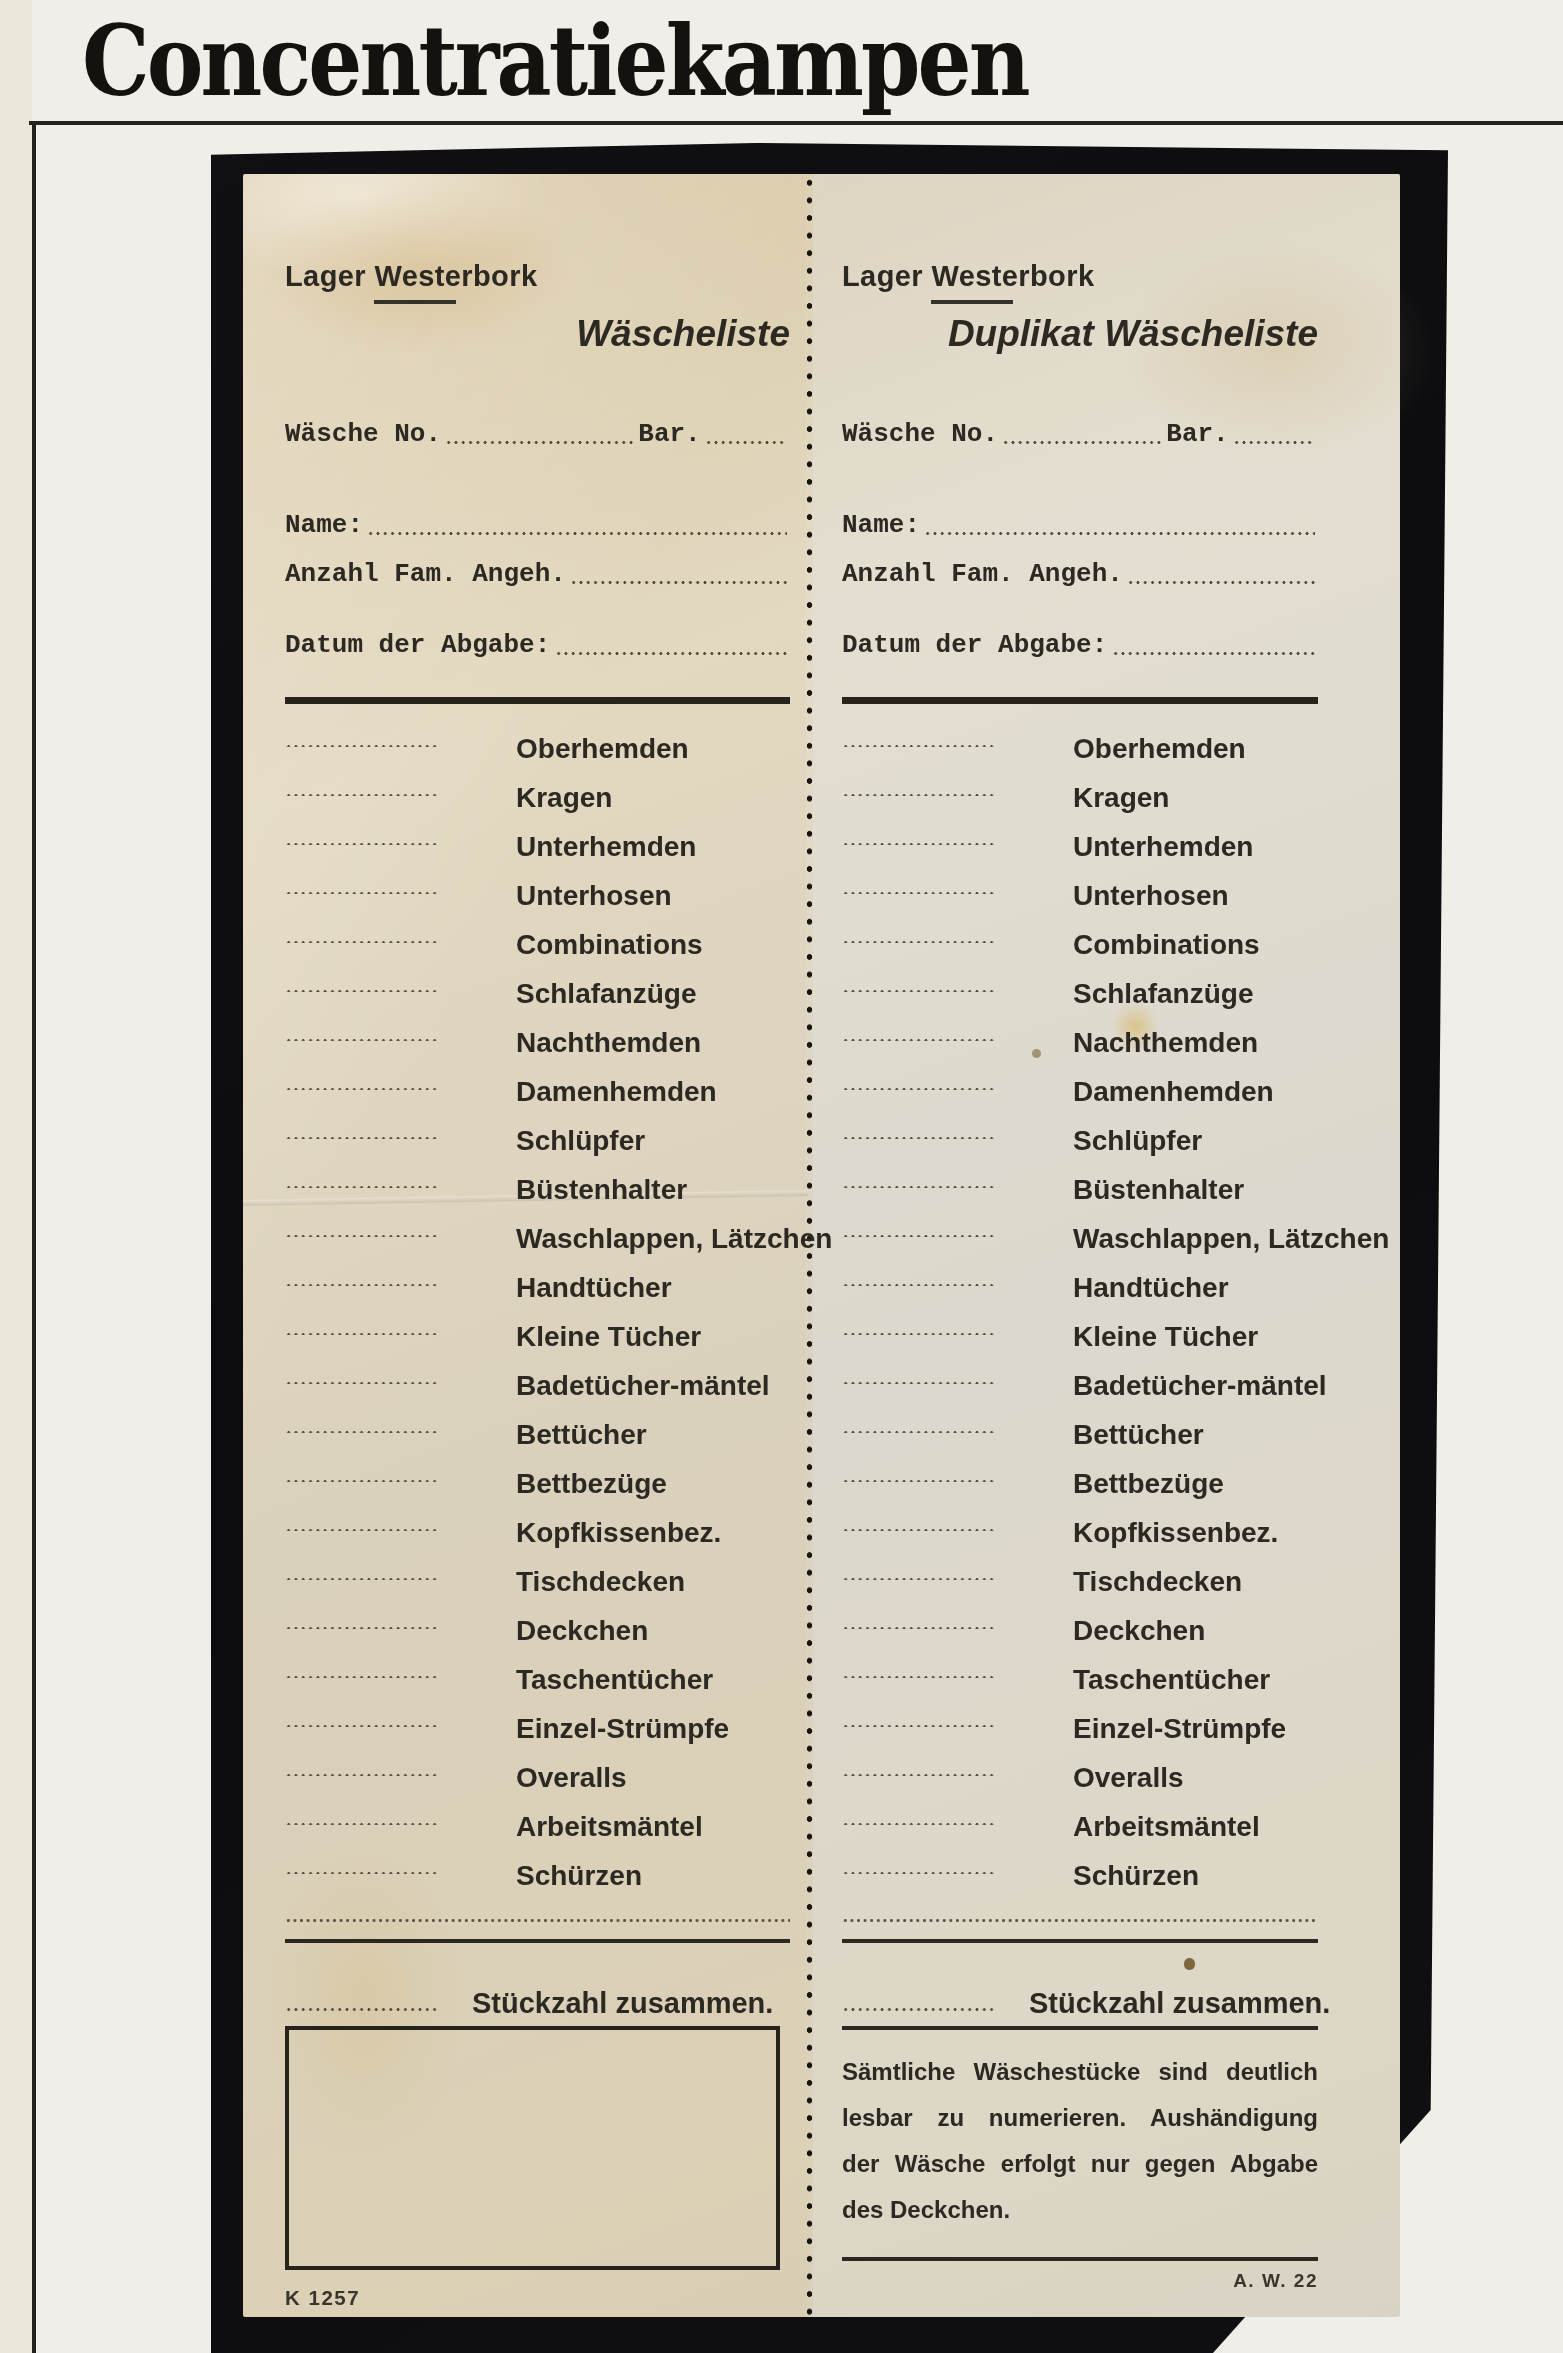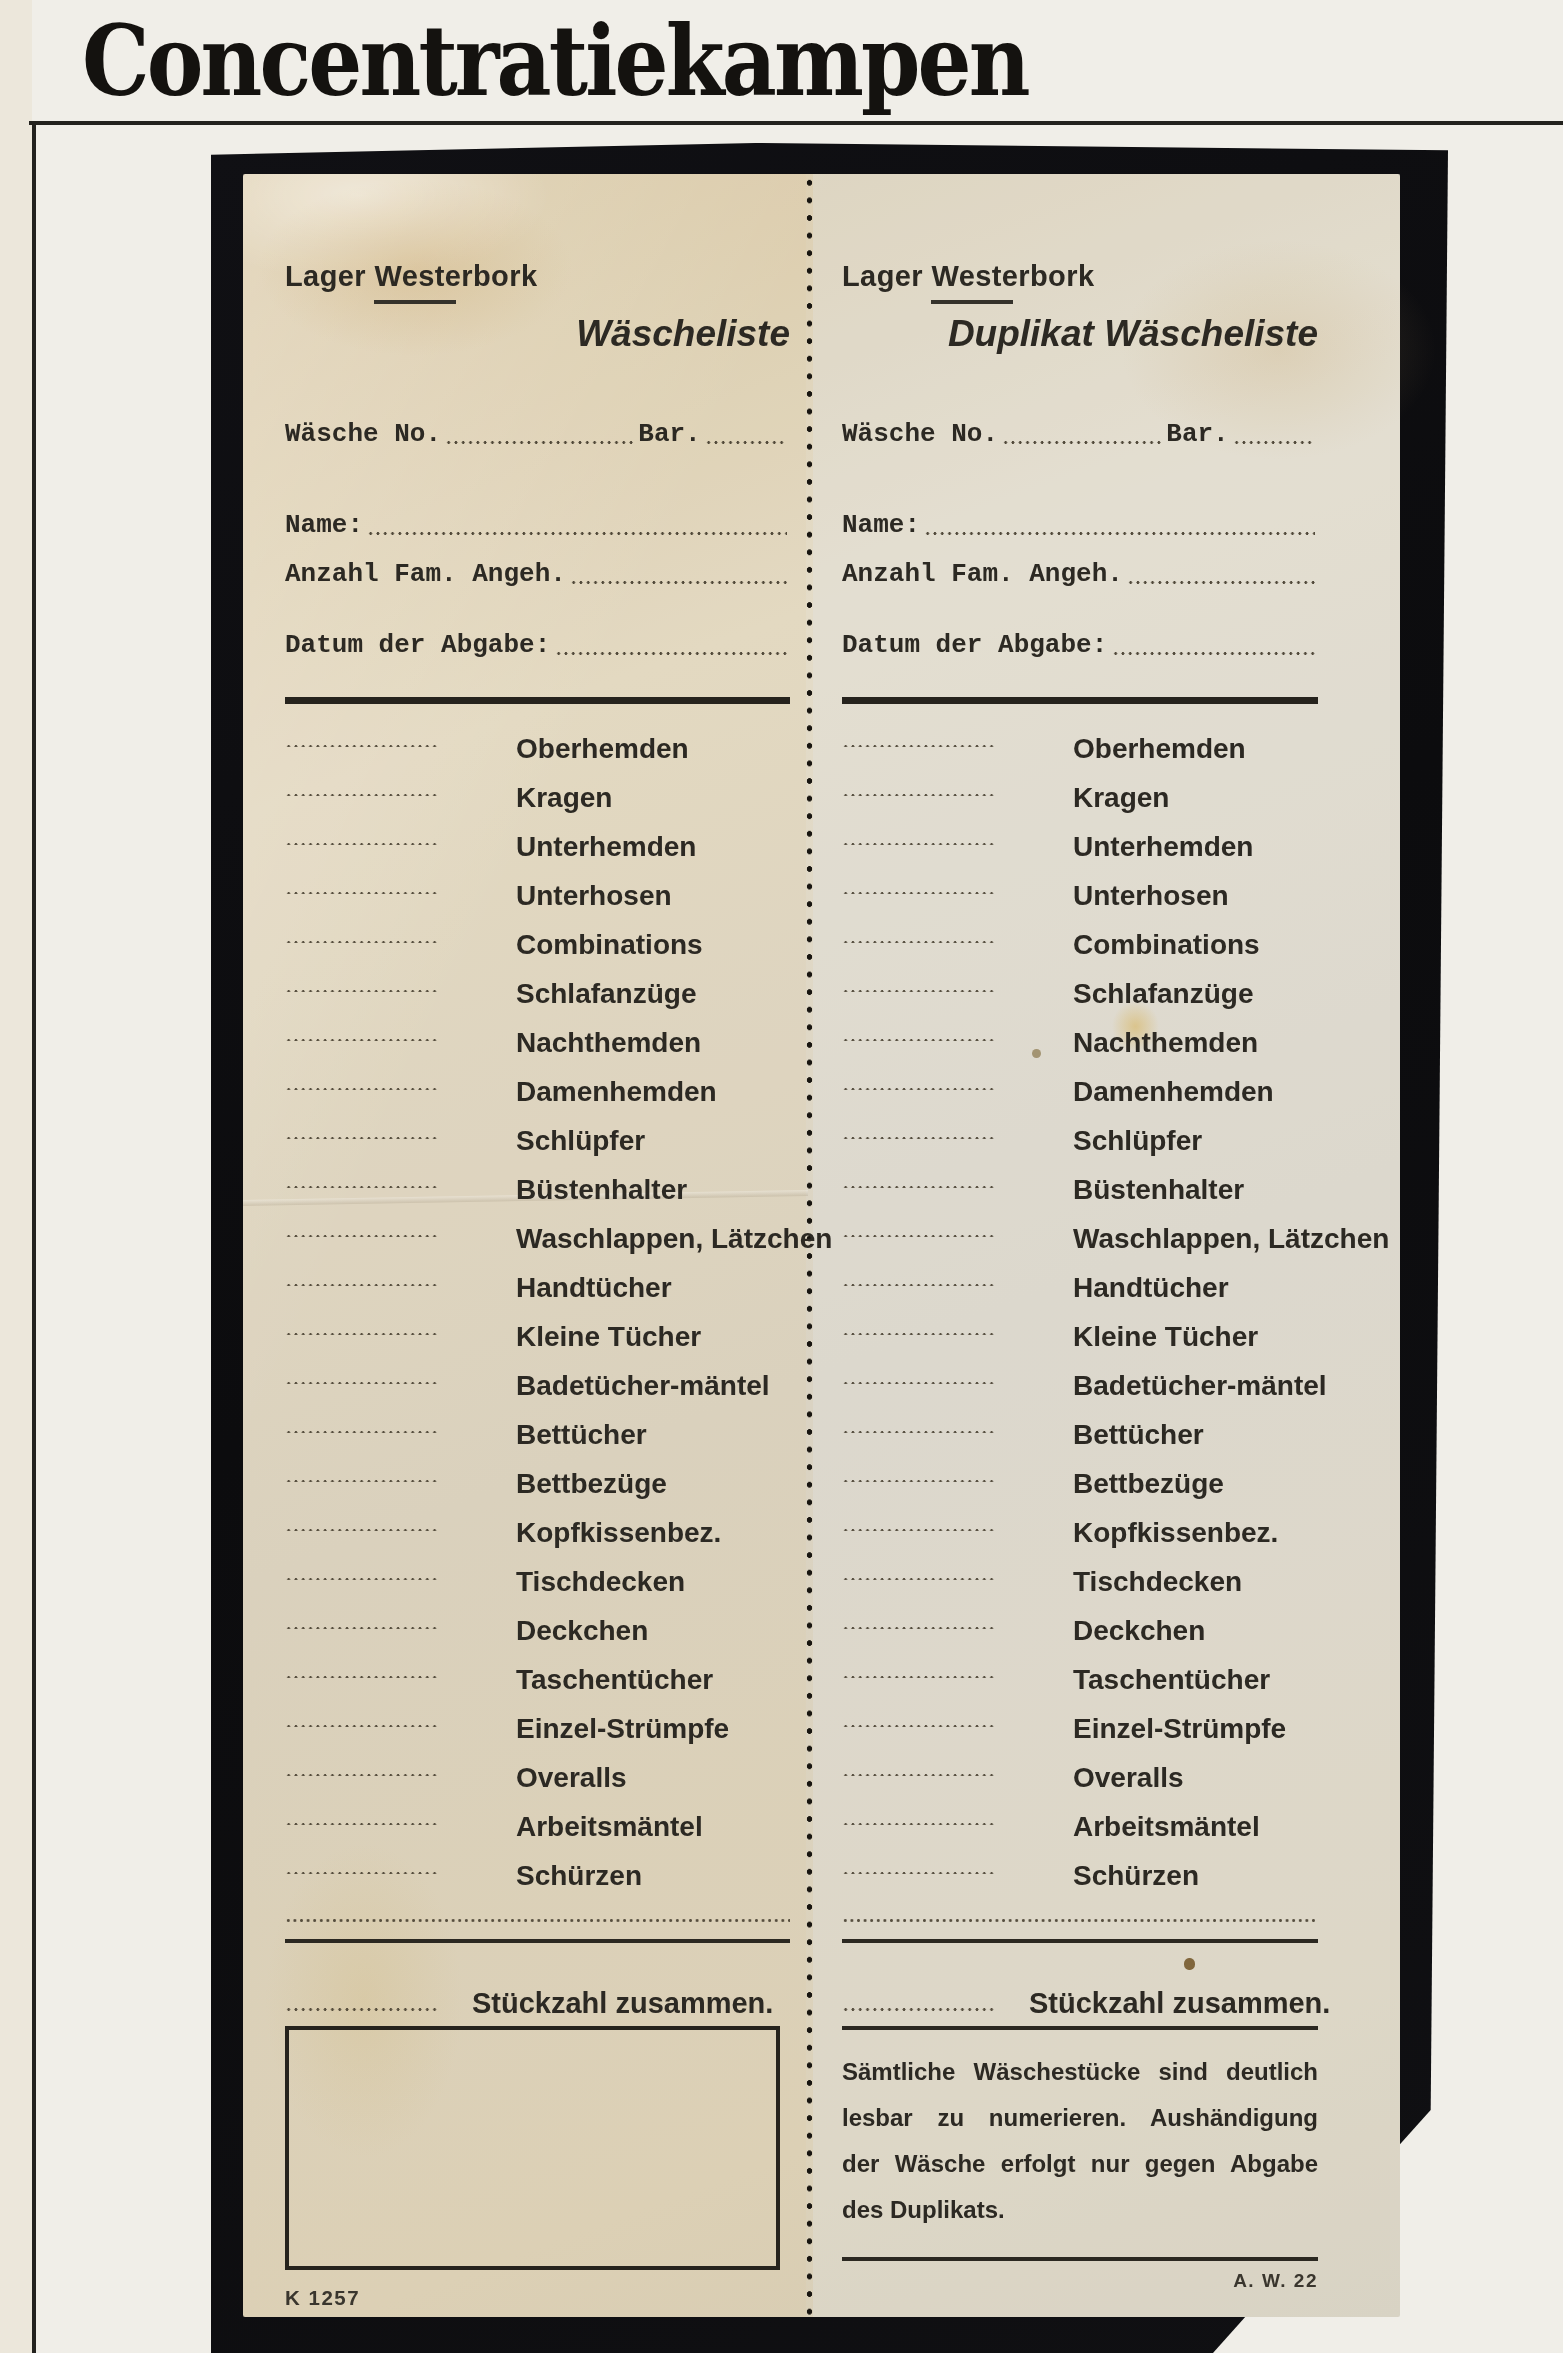--- a/index.html
+++ b/index.html
@@ -397,20 +397,20 @@
       <div class="total-row">
         <span class="total-dots"></span>
         <span class="total-label">Stückzahl zusammen.</span>
       </div>
 
       <div class="rule rule-b"></div>
       <div class="notice">
           <div class="notice-line">Sämtliche Wäschestücke sind deutlich</div>
           <div class="notice-line">lesbar zu numerieren. Aushändigung</div>
           <div class="notice-line">der Wäsche erfolgt nur gegen Abgabe</div>
-          <div class="notice-line last">des Duplikats.</div>
+          <div class="notice-line last">des Deckchen.</div>
         </div>
       <div class="rule rule-c"></div>
       <div class="code code-right">A. W. 22</div>
     </section>
   </div>
 </div>
 
 
 </body></html>

